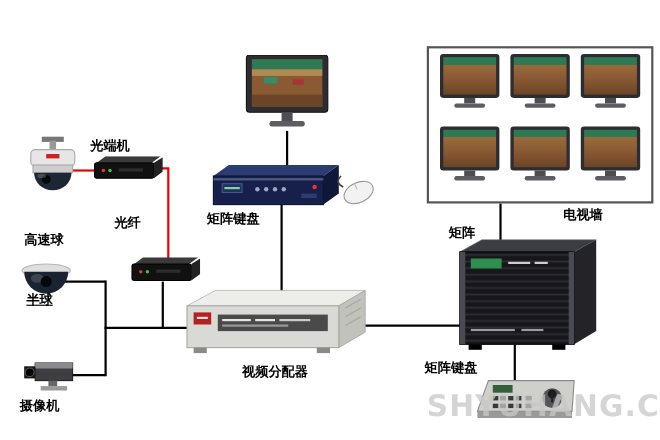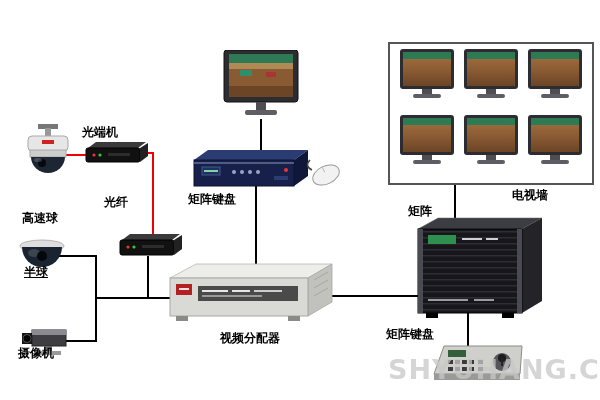--- a/index.html
+++ b/index.html
@@ -250,21 +250,21 @@
       <circle cx="74" cy="22" r="9" fill="#55555a"></circle>
       <circle cx="74" cy="18" r="4" fill="#1c1c1f"></circle>
       <line x1="74" y1="18" x2="74" y2="26" stroke="#222" stroke-width="2"></line>
     </svg>
   </div>
 
   <div class="lbl" style="left:22px;top:180px;margin-top:32px;">高速球</div>
   <div class="lbl" style="left:82px;top:126px;">光端机</div>
   <div class="lbl" style="left:104px;top:196px;">光纤</div>
   <div class="lbl" style="left:24px;top:266px;text-decoration:underline;">半球</div>
-  <div class="lbl" style="left:18px;top:347px;text-align:center;">摄像机</div>
+  <div class="lbl" style="left:18px;top:363px;text-align:center;">摄像机</div>
   <div class="lbl" style="left:188px;top:193px;">矩阵键盘</div>
   <div class="lbl" style="left:512px;top:189px;">电视墙</div>
   <div class="lbl" style="left:398px;top:205px;margin-left:10px;">矩阵</div>
   <div class="lbl" style="left:220px;top:332px;">视频分配器</div>
   <div class="lbl" style="left:374px;top:328px;margin-left:12px;">矩阵键盘</div>
 
   <div class="watermark">SHYUHANG.COM</div>
 
 </div>
 

